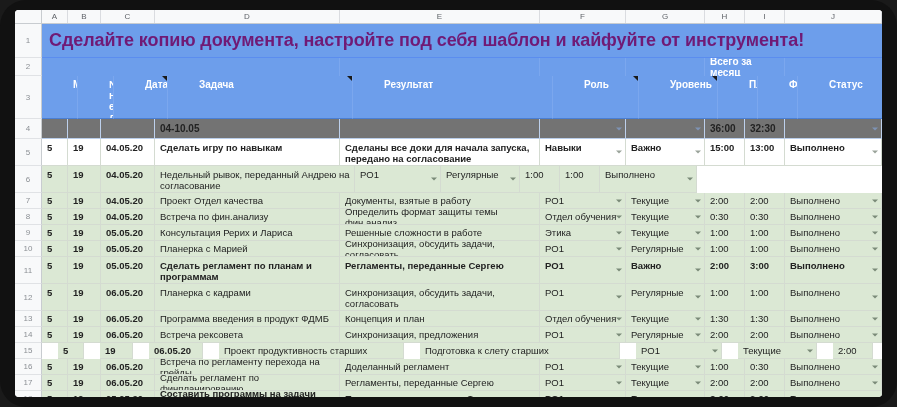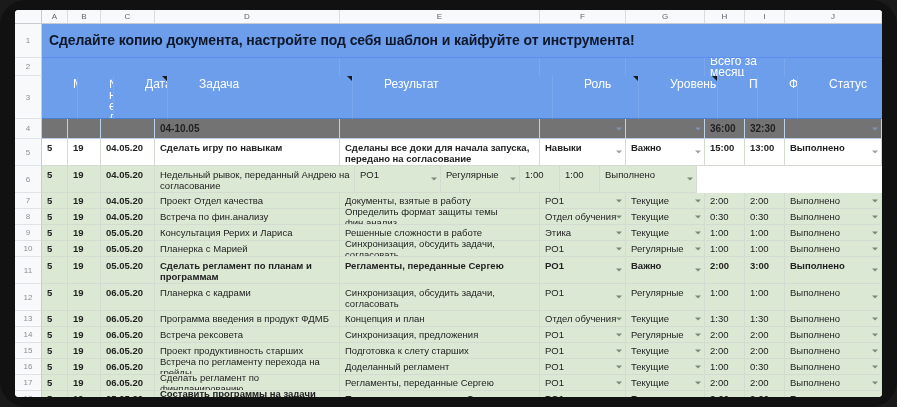--- a/index.html
+++ b/index.html
@@ -70,32 +70,32 @@
     font-size: 8px; color: #5f6368;
     display: flex; align-items: center; justify-content: center;
     background: #f8f9fa;
   }
 
   
   .title-row .cell {
     background: #6d9eeb;
     border-right: none;
     border-bottom: 1px solid #5b8def;
-    color: #0f172a;
+    color: #701a75;
     font-weight: bold;
-    font-size: 14px;
+    font-size: 18px;
     letter-spacing: -0.1px;
     padding-left: 7px;
   }
   
   .hdr .cell {
     background: #6d9eeb;
     color: #ffffff;
-    font-weight: normal;
-    font-size: 12px;
+    font-weight: bold;
+    font-size: 10px;
     border-right: 1px solid #7ba7ee;
     border-bottom: none;
   }
   .hdr2 .cell { border-bottom: 1px solid #4a7fd4; }
   .hdr .cell.nb { border-right: none; }
   .hdr .wrap { align-items: flex-start; padding-top: 3px; padding-left: 31px; }
 
   
   .note {
     position: absolute; top: 0; right: 0;
@@ -565,21 +565,21 @@
             <span class="txt">2:00</span>
           </div>
           <div class="cell cI">
             <span class="txt">2:00</span>
           </div>
           <div class="cell cJ">
             <span class="txt">Выполнено</span>
             <span class="dd"></span>
           </div>
         </div>
-        <div class="row bg-green" style="height: 16px;">
+        <div class="row bg-green" style="height: 16px; gap: 16px;">
           <div class="gut">15</div>
           <div class="cell cA num">
             <span class="txt">5</span>
           </div>
           <div class="cell cB num">
             <span class="txt">19</span>
           </div>
           <div class="cell cC num">
             <span class="txt">06.05.20</span>
           </div>

